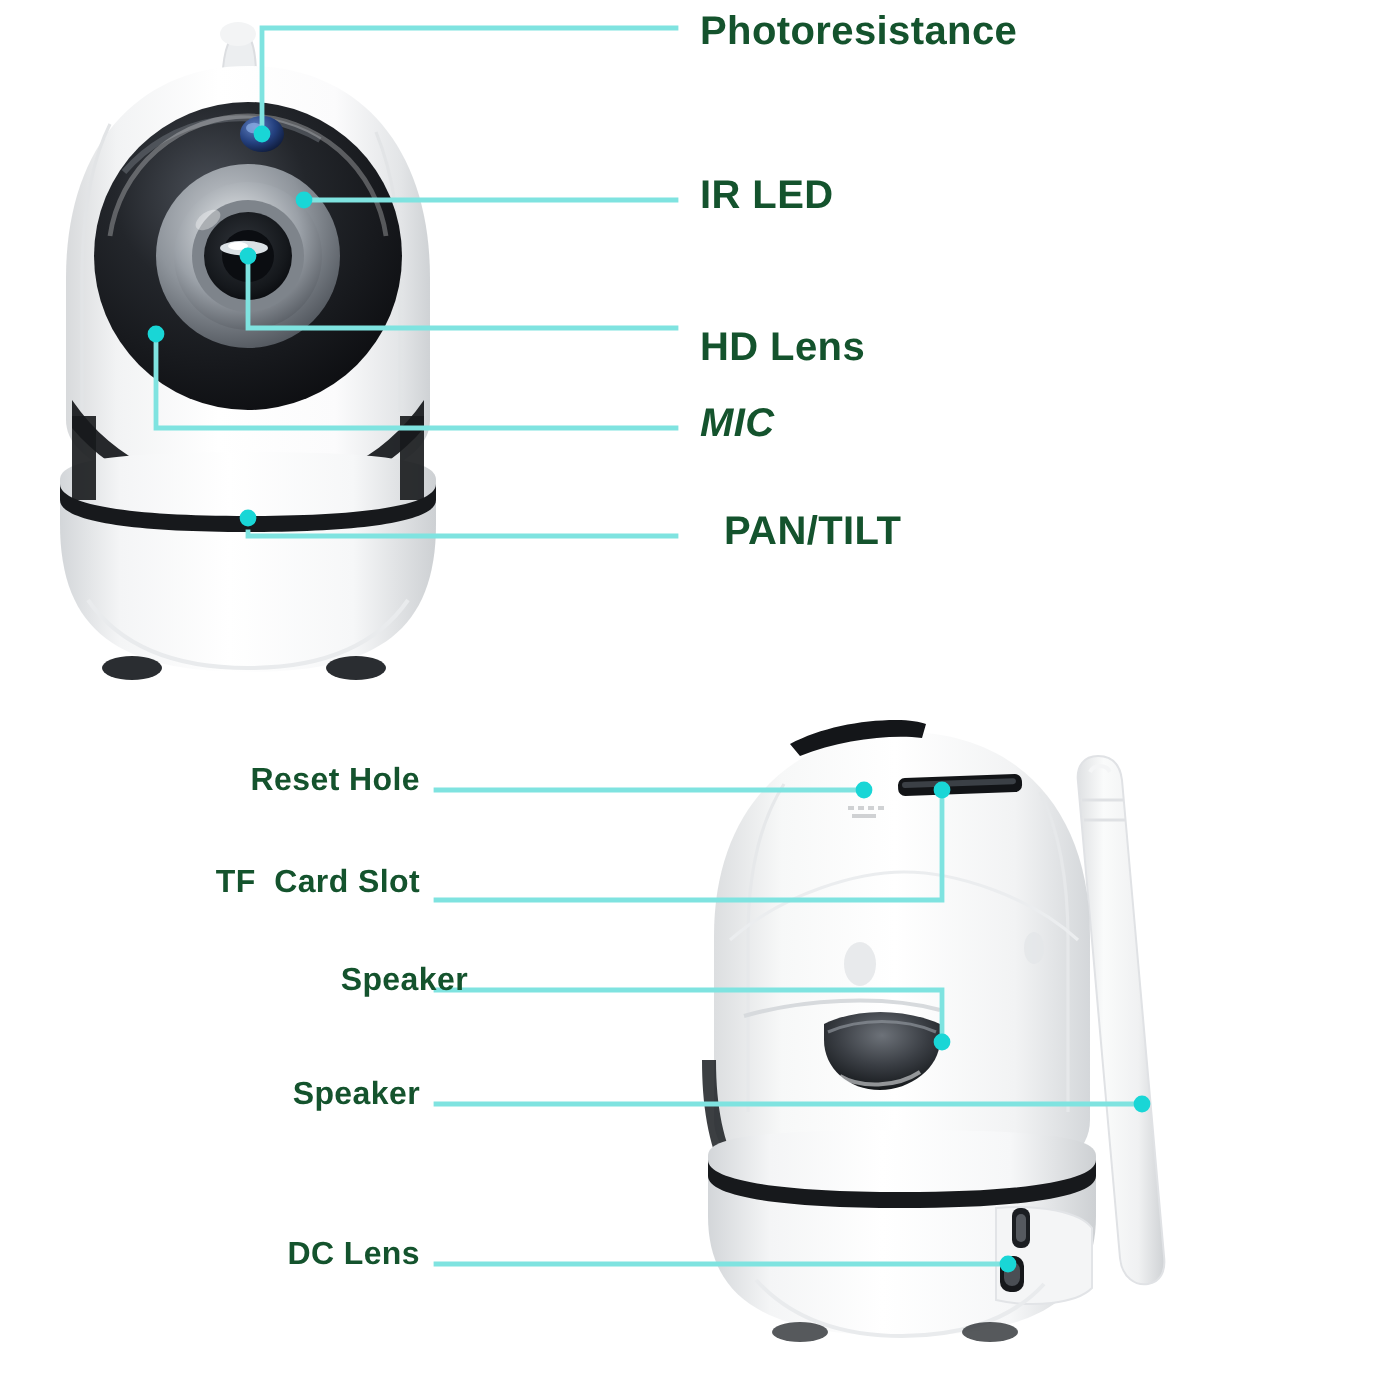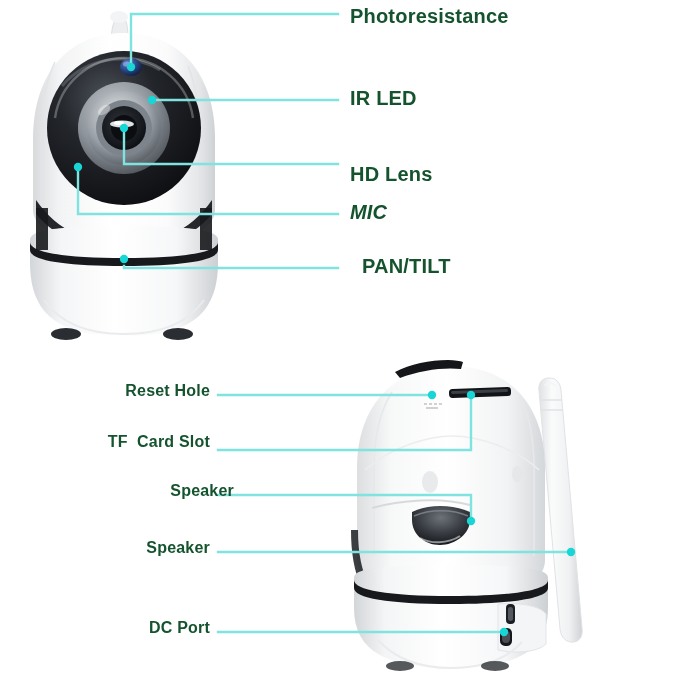--- a/index.html
+++ b/index.html
@@ -282,15 +282,15 @@
   <div class="label top" style="left:350px;top:256px;margin-left:12px;">PAN/TILT</div>
 
   <div class="label bot" style="right:490px;top:383px;">Reset Hole</div>
 
   <div class="label bot" style="right:490px;top:434px;">TF  Card Slot</div>
 
   <div class="label bot" style="right:466px;top:483px;">Speaker</div>
 
   <div class="label bot" style="right:490px;top:540px;">Speaker</div>
 
-  <div class="label bot" style="right:490px;top:620px;">DC Port</div>
+  <div class="label bot" style="right:490px;top:620px;">DC Lens</div>
 
 </div>
 
 </body></html>

